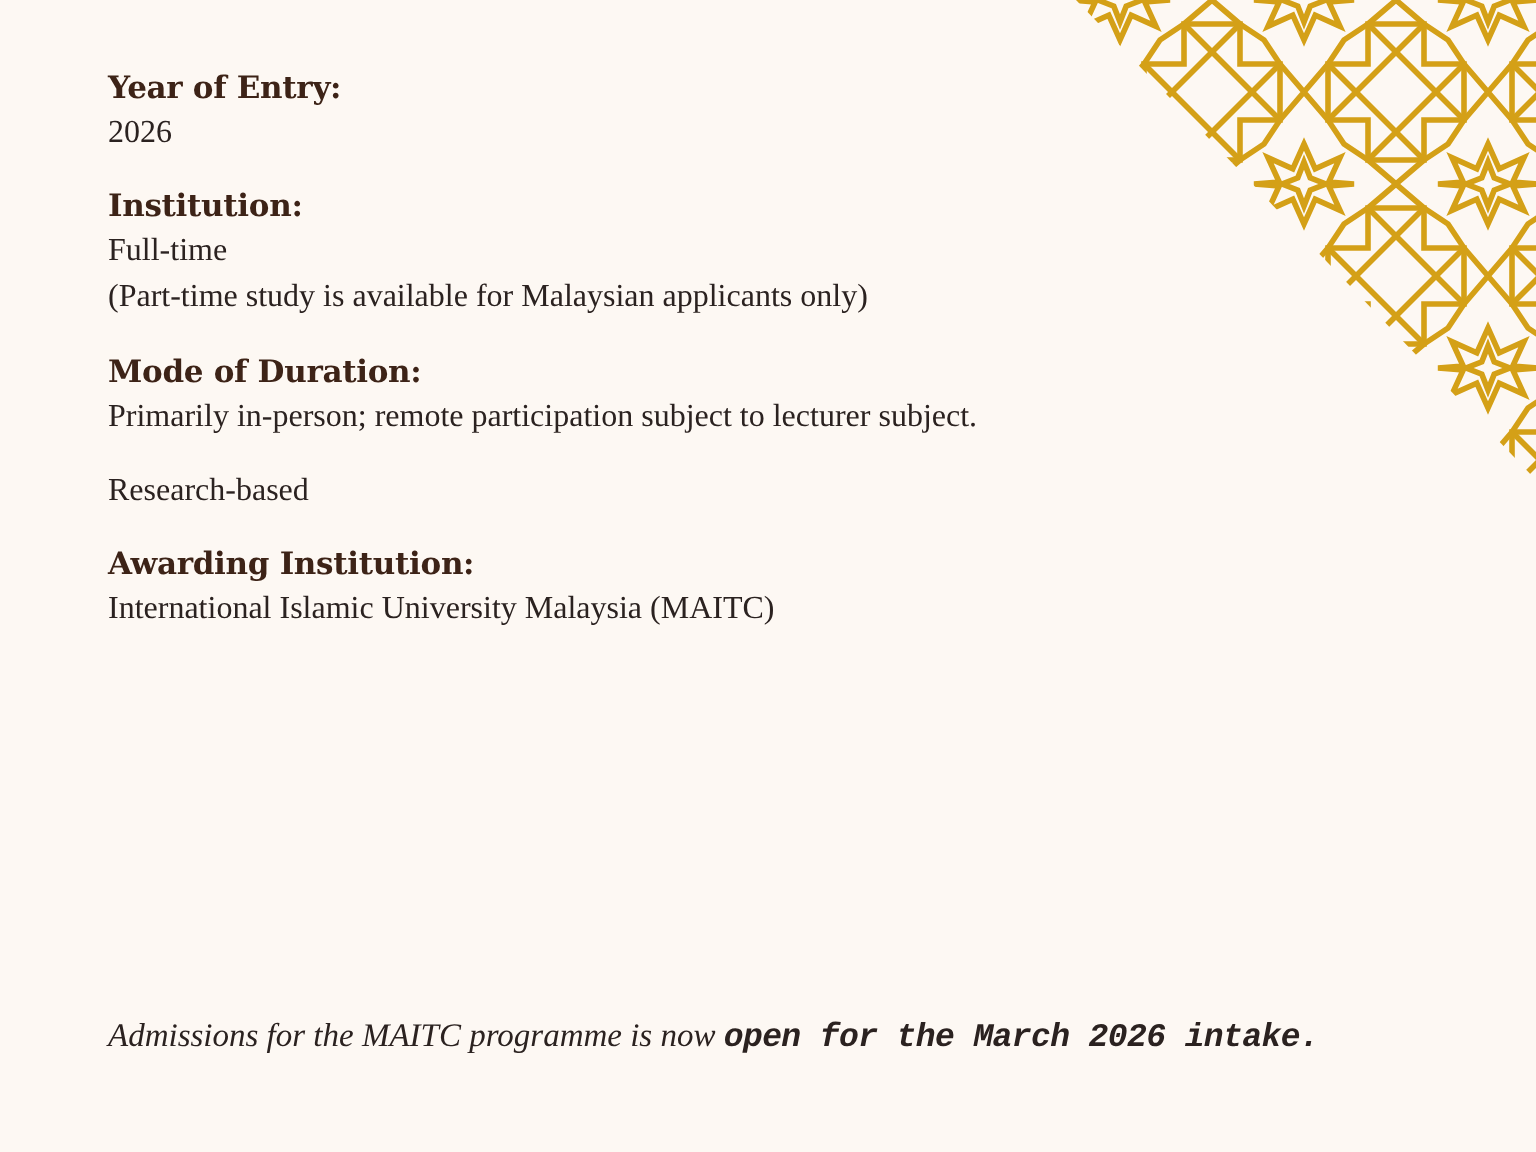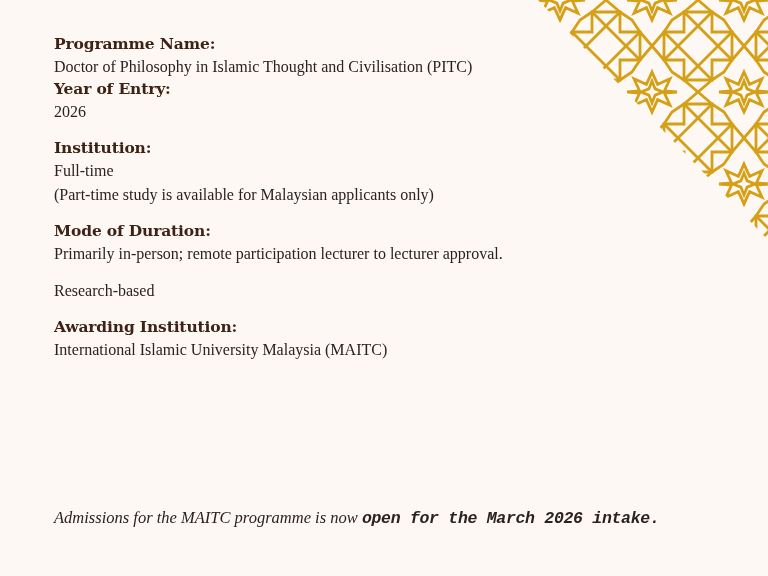--- a/index.html
+++ b/index.html
@@ -143,40 +143,36 @@
       </clipPath>
     </defs>
 
     <g clip-path="url(#cornerClip)">
       <rect x="-10" y="-10" width="330" height="330" fill="url(#starTile)"></rect>
     </g>
   </svg>
 
   <div id="content">
 
-    <div class="field tight">
-      <p class="label">Programme Name:</p>
-      <p class="value">Doctor of Philosophy in Islamic Thought and Civilisation (PITC)</p>
-    </div>
 
     <div class="field">
       <p class="label">Year of Entry:</p>
       <p class="value">2026</p>
     </div>
 
 
     <div class="field">
       <p class="label">Institution:</p>
       <p class="value">Full-time</p>
       <p class="value">(Part-time study is available for Malaysian applicants only)</p>
     </div>
 
     <div class="field">
       <p class="label">Mode of Duration:</p>
-      <p class="value">Primarily in-person; remote participation lecturer to lecturer approval.</p>
+      <p class="value">Primarily in-person; remote participation subject to lecturer subject.</p>
     </div>
 
     <div class="field">
       <p class="value">Research-based</p>
     </div>
 
     <div class="field">
       <p class="label">Awarding Institution:</p>
       <p class="value">International Islamic University Malaysia (MAITC)</p>
     </div>

